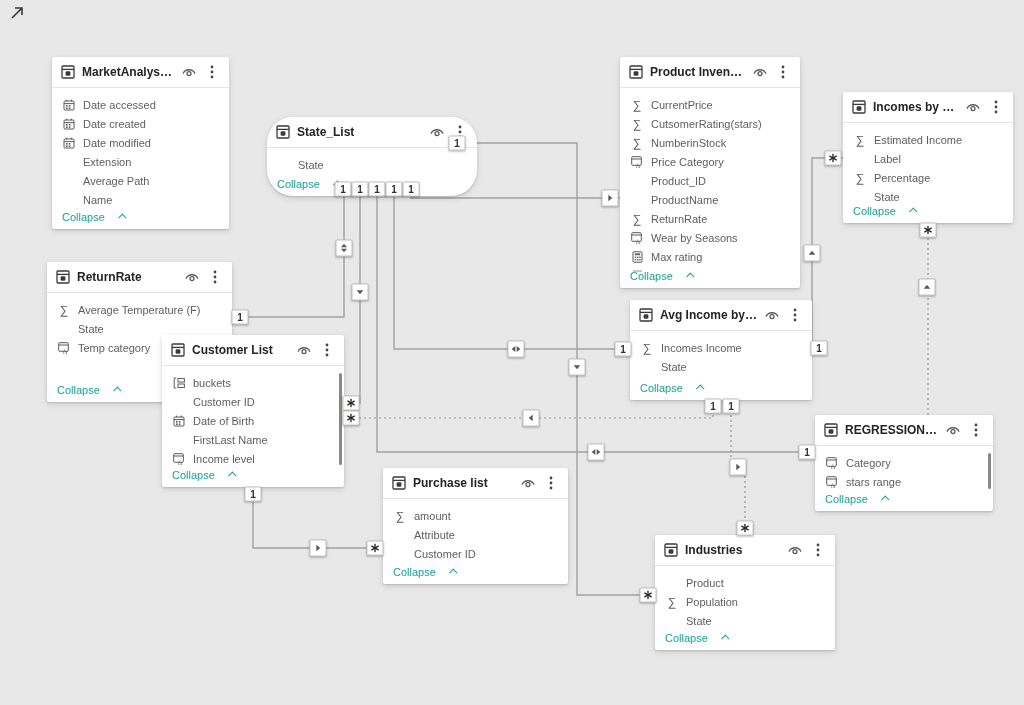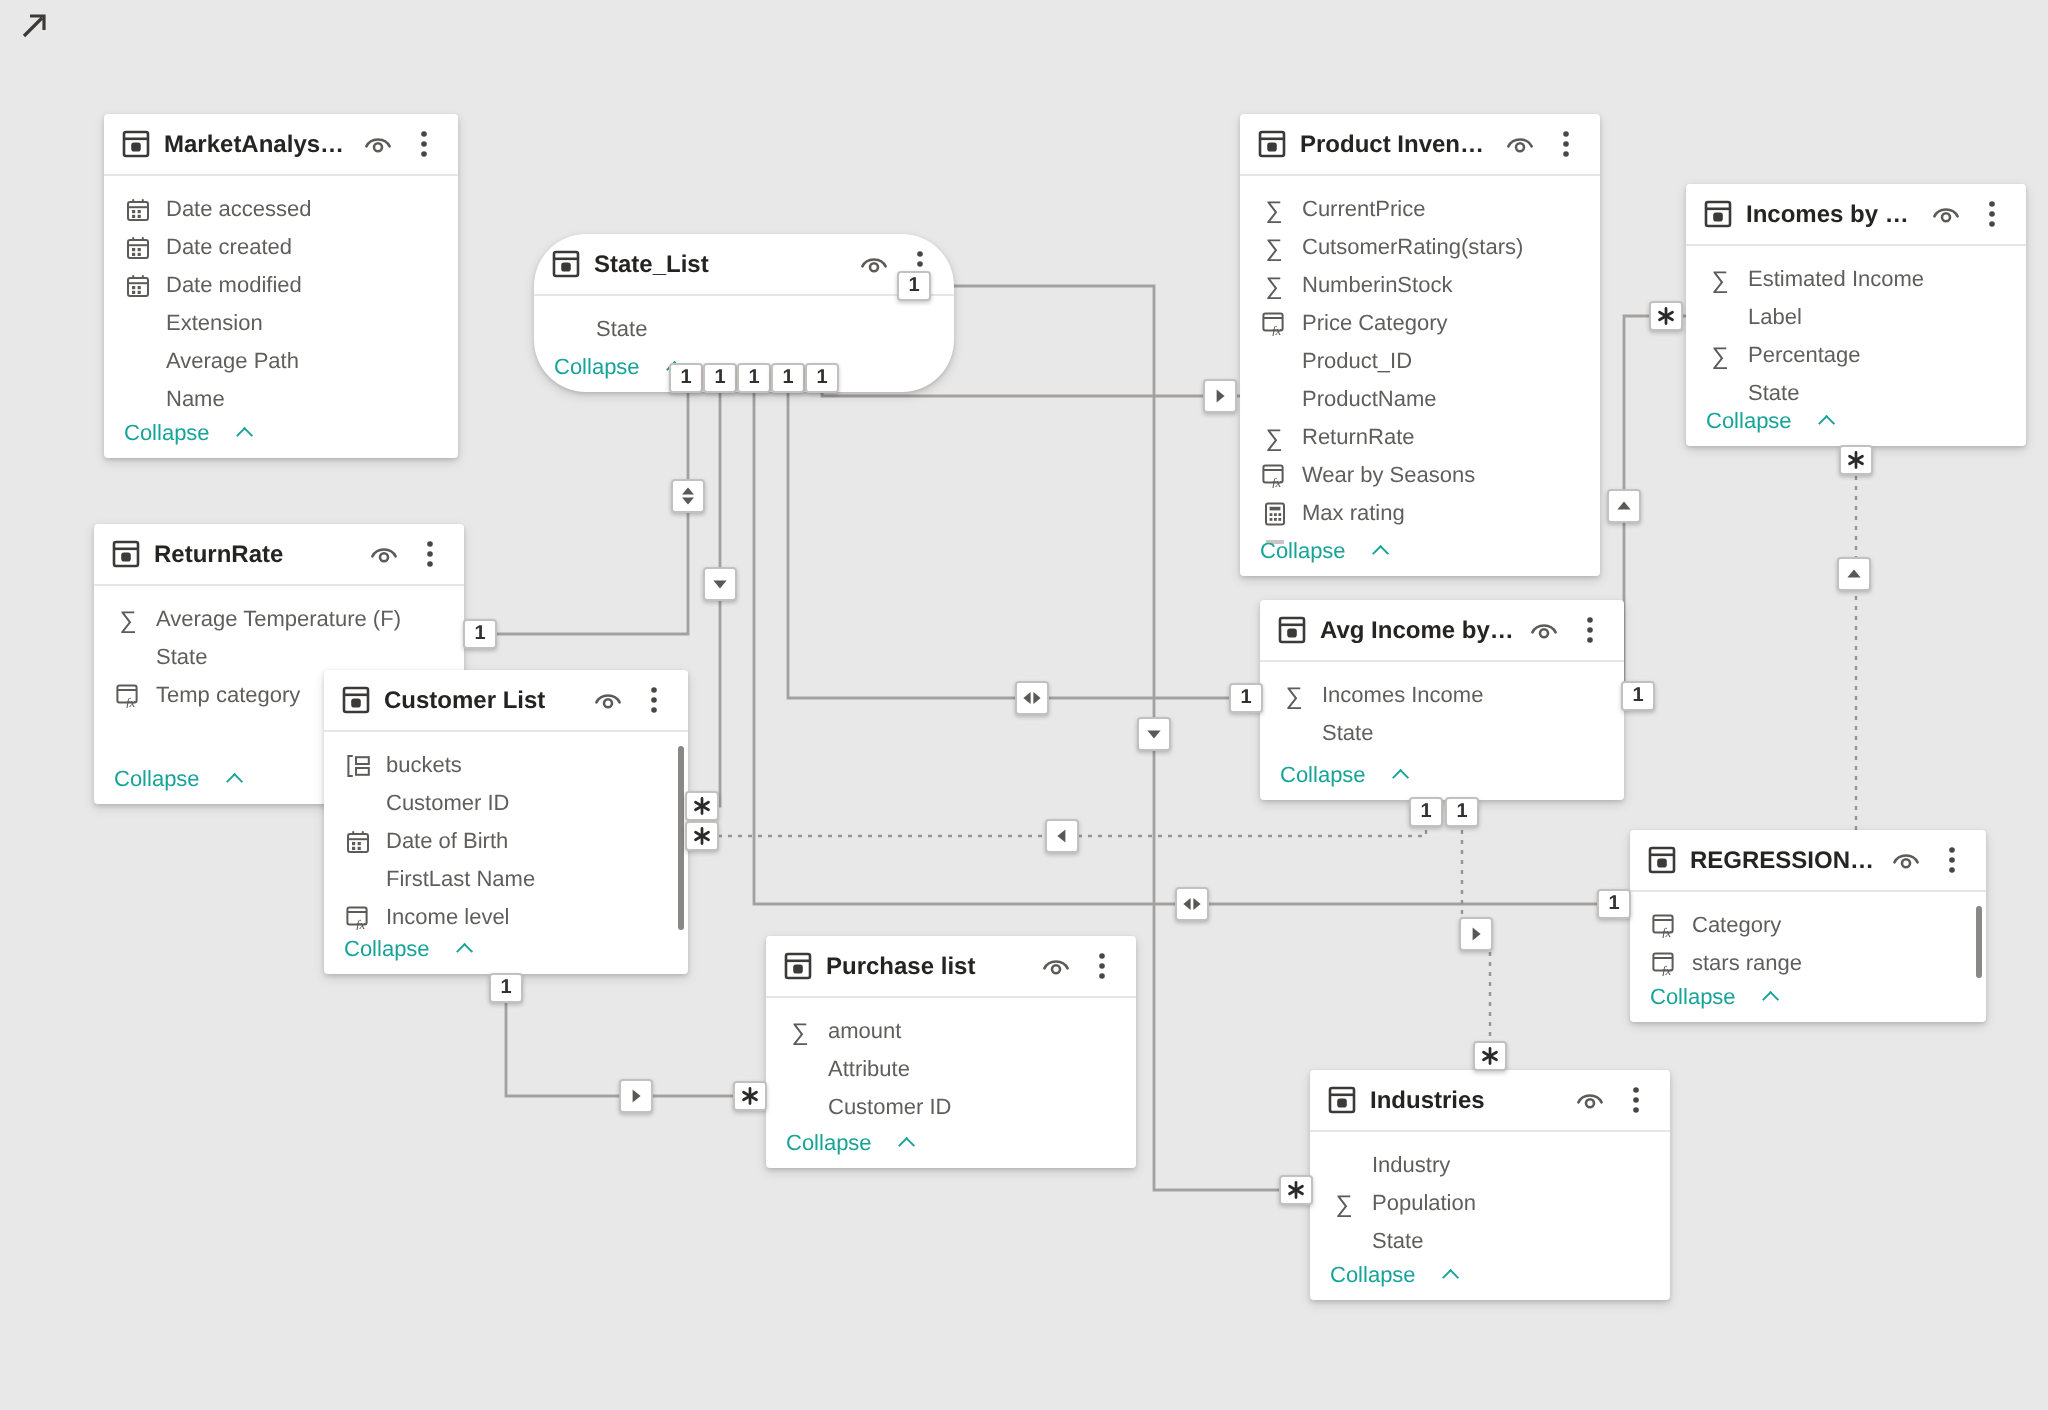--- a/index.html
+++ b/index.html
@@ -600,21 +600,21 @@
               <circle cx="2" cy="2" r="1.4"></circle>
               <circle cx="2" cy="7" r="1.4"></circle>
               <circle cx="2" cy="12" r="1.4"></circle>
             </g>
           </svg>
         </span>
       </div>
       <div class="fields">
         <div class="field-row">
           <span class="f-icon"></span>
-          <span>Industry</span>
+          <span>Product</span>
         </div>
         <div class="field-row">
           <span class="f-icon">
             <span class="gi">∑</span>
           </span>
           <span>Population</span>
         </div>
         <div class="field-row">
           <span class="f-icon"></span>
           <span>State</span>

